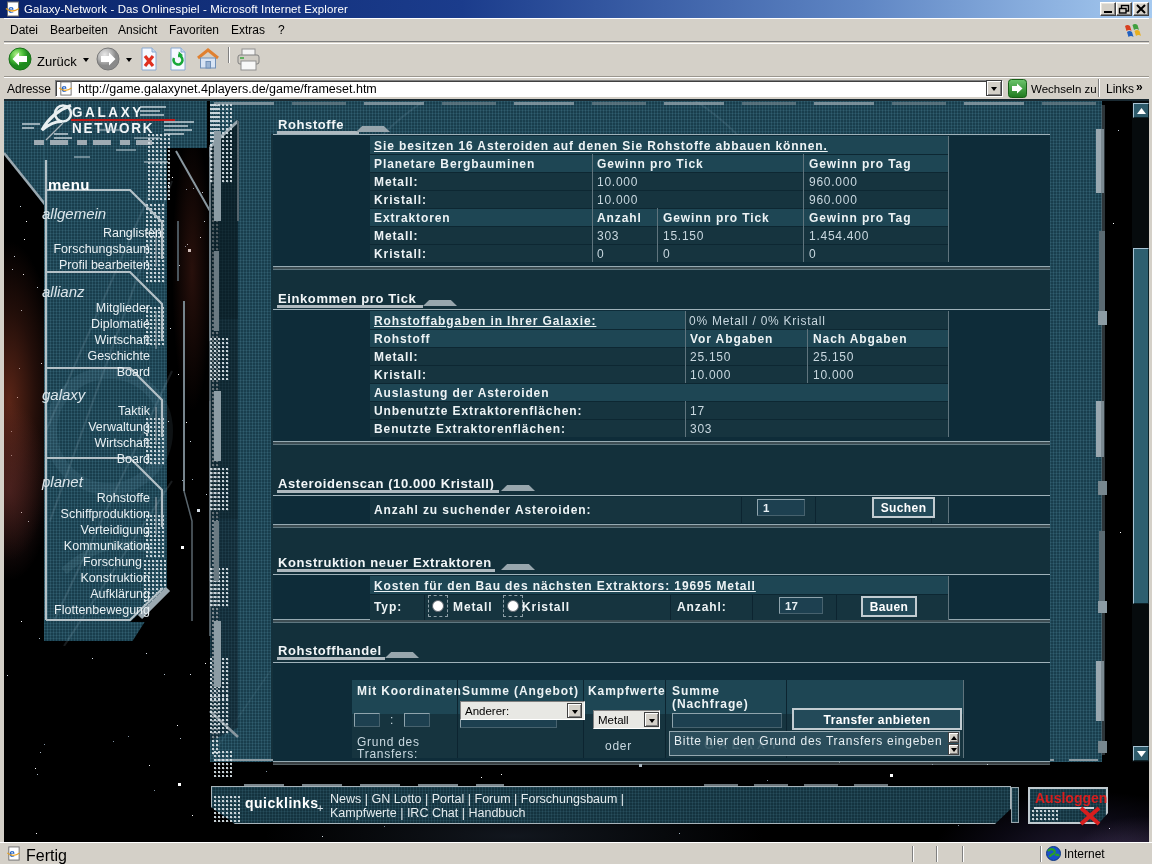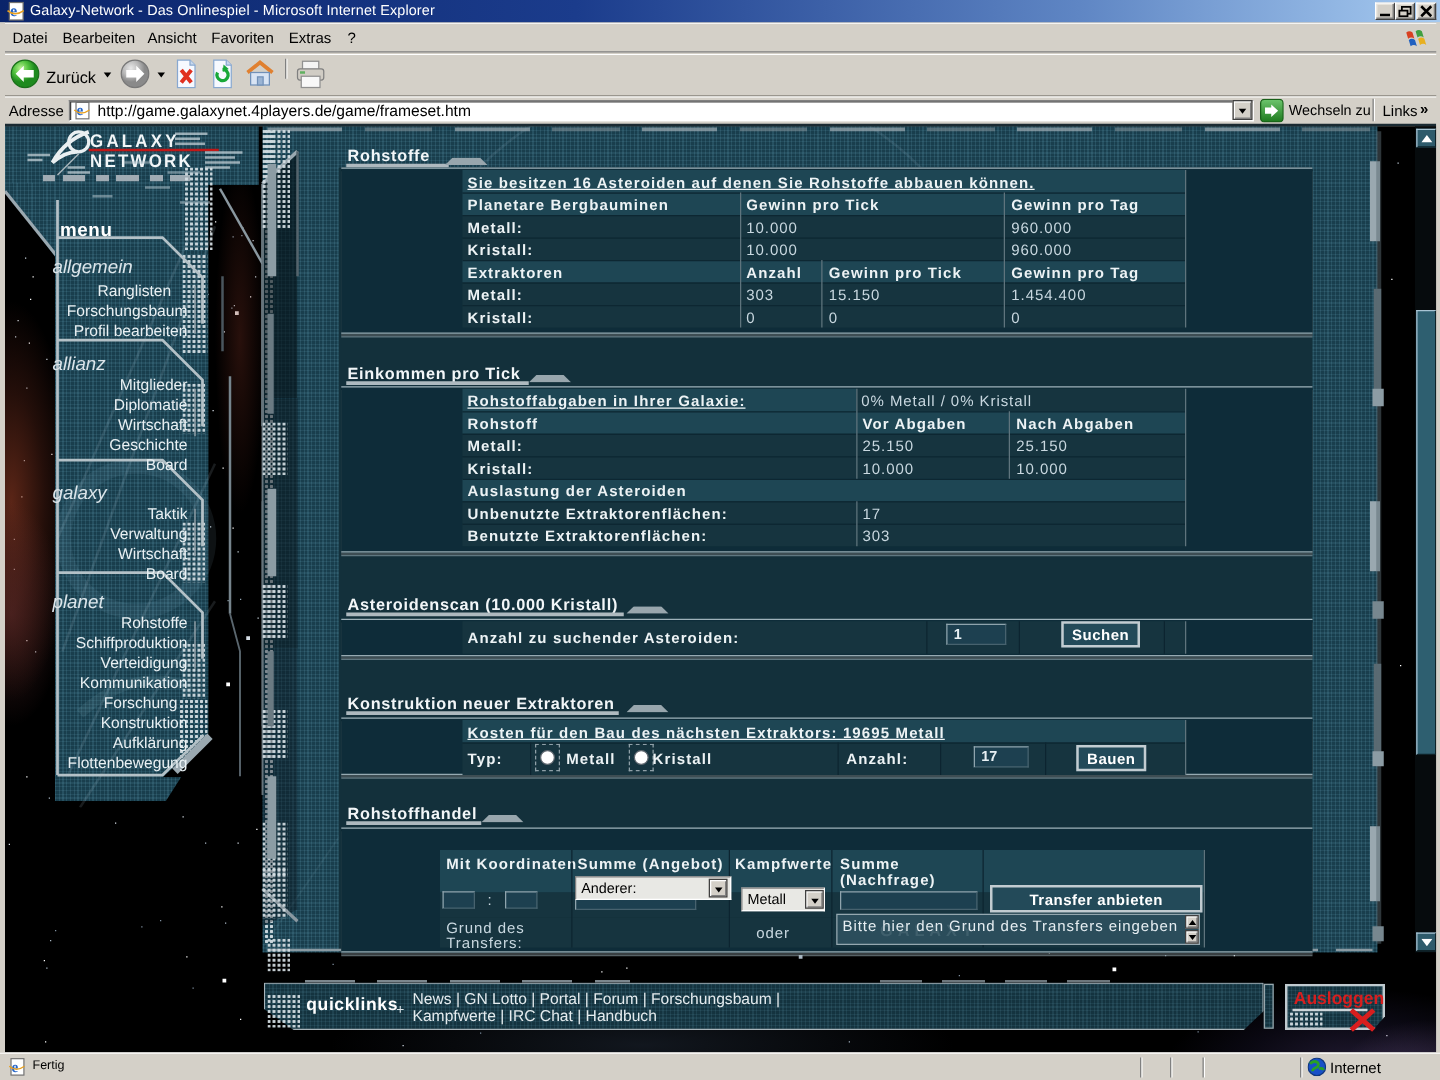--- a/index.html
+++ b/index.html
@@ -293,21 +293,21 @@
 <div class="a nw" style="left:44px;top:75px;color:#fff;font-weight:bold;font-size:15px;letter-spacing:.5px">menu</div>
 <div class="a" style="left:95px;top:28px;width:22px;height:1.5px;background:rgba(190,205,214,.5)"></div>
 <div class="a" style="left:130px;top:36px;width:26px;height:1.5px;background:rgba(190,205,214,.5)"></div>
 <div class="a" style="left:112px;top:48px;width:20px;height:1.5px;background:rgba(190,205,214,.5)"></div>
 <div class="a" style="left:140px;top:60px;width:24px;height:1.5px;background:rgba(190,205,214,.5)"></div>
 <div class="a" style="left:70px;top:55px;width:16px;height:1.5px;background:rgba(190,205,214,.5)"></div>
 <div class="a mhead nw" style="left:38px;top:104px">allgemein</div>
 <div class="a mhead nw" style="left:38px;top:182px">allianz</div>
 <div class="a mhead nw" style="left:38px;top:285px">galaxy</div>
 <div class="a mhead nw" style="left:38px;top:372px">planet</div>
-<div class="a mitem nw" style="left:33px;top:125px">Ranglisten</div>
+<div class="a mitem nw" style="left:58px;top:125px">Ranglisten</div>
 <div class="a mitem nw" style="left:46px;top:141px">Forschungsbaum</div>
 <div class="a mitem nw" style="left:46px;top:157px">Profil bearbeiten</div>
 <div class="a mitem nw" style="left:46px;top:200px">Mitglieder</div>
 <div class="a mitem nw" style="left:46px;top:216px">Diplomatie</div>
 <div class="a mitem nw" style="left:46px;top:232px">Wirtschaft</div>
 <div class="a mitem nw" style="left:46px;top:248px">Geschichte</div>
 <div class="a mitem nw" style="left:46px;top:264px">Board</div>
 <div class="a mitem nw" style="left:46px;top:303px">Taktik</div>
 <div class="a mitem nw" style="left:46px;top:319px">Verwaltung</div>
 <div class="a mitem nw" style="left:46px;top:335px">Wirtschaft</div>
@@ -407,21 +407,21 @@
 <div class="a" style="left:273px;top:389px;width:222px;height:2.5px;background:#aeb9bf"></div>
 <div class="a tab" style="left:497px;top:384px;width:34px"></div>
 <div class="a panel" style="left:269px;top:394px;width:777px;height:30px"></div>
 <div class="a drow" style="left:366px;top:396px;width:578px;height:26px"></div>
 <div class="a blab nw" style="left:370px;top:402px">Anzahl zu suchender Asteroiden:</div>
 <div class="a cdark" style="left:737px;top:396px;height:26px"></div>
 <div class="a cdark" style="left:811px;top:396px;height:26px"></div>
 <div class="a cdark" style="left:927px;top:396px;height:26px"></div>
 <div class="a csep" style="left:944px;top:396px;height:26px"></div>
 <div class="a ginput" style="left:753px;top:398px;width:48px;height:17px">1</div>
-<div class="a gbtn" style="left:845px;top:396px;width:63px;height:21px;padding-top:2px">Suchen</div>
+<div class="a gbtn" style="left:868px;top:396px;width:63px;height:21px;padding-top:2px">Suchen</div>
 <div class="a gsec nw" style="left:274px;top:454px">Konstruktion neuer Extraktoren</div>
 <div class="a" style="left:273px;top:468px;width:218px;height:2.5px;background:#aeb9bf"></div>
 <div class="a tab" style="left:497px;top:463px;width:34px"></div>
 <div class="a panel" style="left:269px;top:473px;width:777px;height:46px"></div>
 <div class="a hrow" style="left:366px;top:475px;width:578px;height:18px"></div>
 <div class="a blab nw" style="left:370px;top:478px;text-decoration:underline;">Kosten für den Bau des nächsten Extraktors: 19695 Metall</div>
 <div class="a drow" style="left:366px;top:493px;width:578px;height:26px"></div>
 <div class="a blab nw" style="left:370px;top:499px">Typ:</div>
 <div class="a" style="left:424px;top:494px;width:20px;height:22px;border:1px dashed #8fa0a8"></div>
 <div class="a" style="left:428px;top:499px;width:12px;height:12px;border-radius:50%;background:#fff;border:1px solid #606870"></div>
@@ -513,21 +513,21 @@
       </svg>
     </div>
 <div class="a" style="left:1129px;top:147px;width:16px;height:356px;background:#2e5f70;border:1px solid;border-color:#a8c4d4 #0e2228 #0e2228 #a8c4d4"></div>
 </div>
 <div class="a" id="status">
 <svg class="a" style="left:6px;top:3px" width="15" height="15" viewBox="0 0 16 16">
 <rect x="3" y="1" width="11" height="14" fill="#fff" stroke="#707070" stroke-width="1"></rect>
 <text x="3.5" y="12" font-family="Liberation Serif" font-weight="bold" font-size="13" fill="#2565c8">e</text>
 <path d="M1.5 7.5 q6 5 13 0" stroke="#e8a020" stroke-width="1.2" fill="none"></path>
 </svg>
-<div class="a nw" style="left:26px;top:4px;font-size:10px">Fertig</div>
+<div class="a nw" style="left:26px;top:4px;font-size:16px">Fertig</div>
 <div class="a" style="left:912px;top:3px;width:1px;height:16px;background:#808080;box-shadow:1px 0 0 #fff"></div>
 <div class="a" style="left:936px;top:3px;width:1px;height:16px;background:#808080;box-shadow:1px 0 0 #fff"></div>
 <div class="a" style="left:962px;top:3px;width:1px;height:16px;background:#808080;box-shadow:1px 0 0 #fff"></div>
 <div class="a" style="left:1040px;top:3px;width:1px;height:16px;background:#808080;box-shadow:1px 0 0 #fff"></div>
 <svg class="a" style="left:1046px;top:3px" width="15" height="15" viewBox="0 0 15 15">
 <circle cx="7.5" cy="7.5" r="7" fill="#1850c8" stroke="#103880"></circle>
 <path d="M2 5 Q5 2 8 4 Q10 6 7 8 Q4 9 4 11 M9 9 Q12 8 13 10" stroke="#28a028" stroke-width="2.2" fill="none"></path>
 </svg>
 <div class="a nw" style="left:1064px;top:4px;font-size:12px">Internet</div>
 </div>

